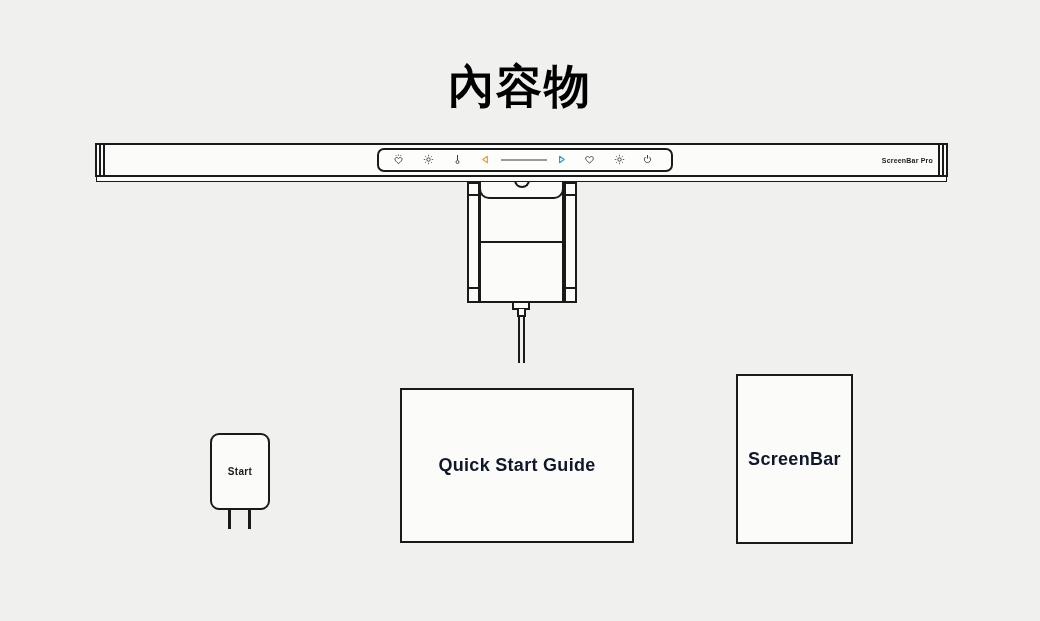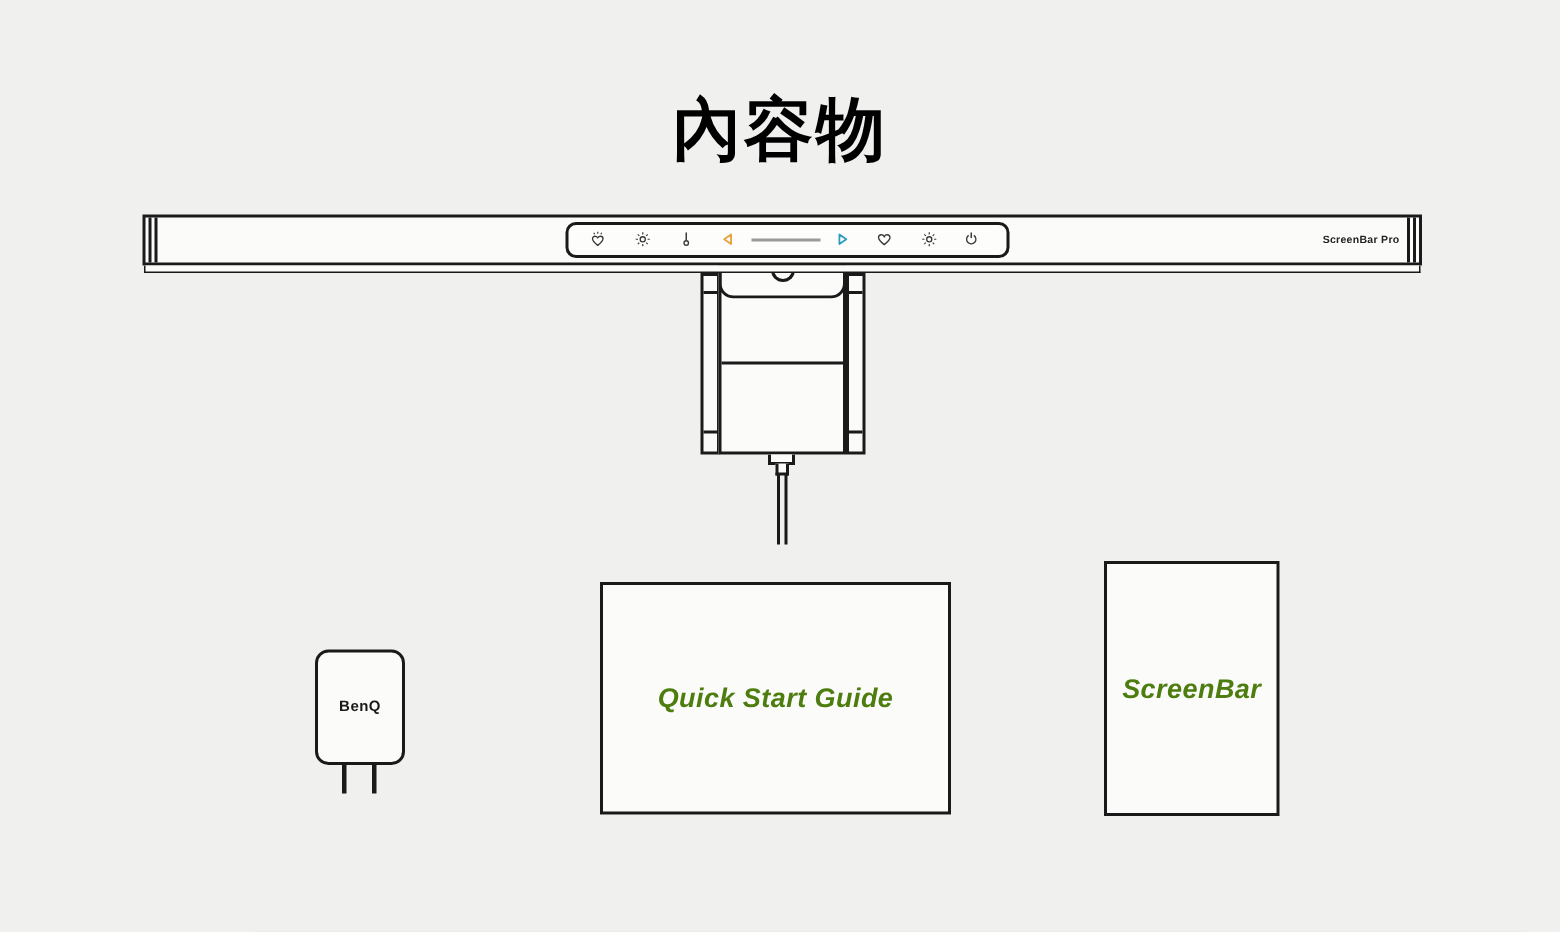--- a/index.html
+++ b/index.html
@@ -80,21 +80,21 @@
     background:#fbfbfa; border:2px solid #1a1a1a; border-radius:9px;
     display:flex; align-items:center; justify-content:center;
   }
   .adapter-brand { font-size:10px; font-weight:bold; letter-spacing:0.3px; color:#1a1a1a; }
   .prong { position:absolute; top:510px; width:3px; height:19px; background:#1a1a1a; }
   
   .paper {
     position:absolute; background:#fbfbfa; border:2px solid #1a1a1a;
     display:flex; align-items:center; justify-content:center;
   }
-  .paper span { font-size:18px; font-weight:bold; letter-spacing:0.3px; color:#4d7c0f;font-style:italic; }
+  .paper span { font-size:18px; font-weight:bold; letter-spacing:0.3px; color:#0f172a; }
   .qsg { left:400px; top:388px; width:234px; height:155px; }
   .warranty { left:736px; top:374px; width:117px; height:170px; }
 </style>
 </head>
 <body>
 
 <div class="canvas">
 
   <div class="title">內容物</div>
 
@@ -165,21 +165,21 @@
         <svg viewBox="0 0 11 11">
             <path d="M3.8 2.9a3.1 3.1 0 1 0 3.4 0" fill="none" stroke="currentColor" stroke-width="0.9"></path>
             <path d="M5.5 1v3.6" stroke="currentColor" stroke-width="1"></path>
           </svg>
       </span>
     </div>
   </div>
   <div class="bar-lip"></div>
 
   <div class="adapter">
-    <span class="adapter-brand">BenQ</span>
+    <span class="adapter-brand">Start</span>
   </div>
   <div class="prong" style="left:228px;"></div>
   <div class="prong" style="left:248px;"></div>
 
   <div class="paper qsg">
     <span>Quick Start Guide</span>
   </div>
   <div class="paper warranty">
     <span>ScreenBar</span>
   </div>

